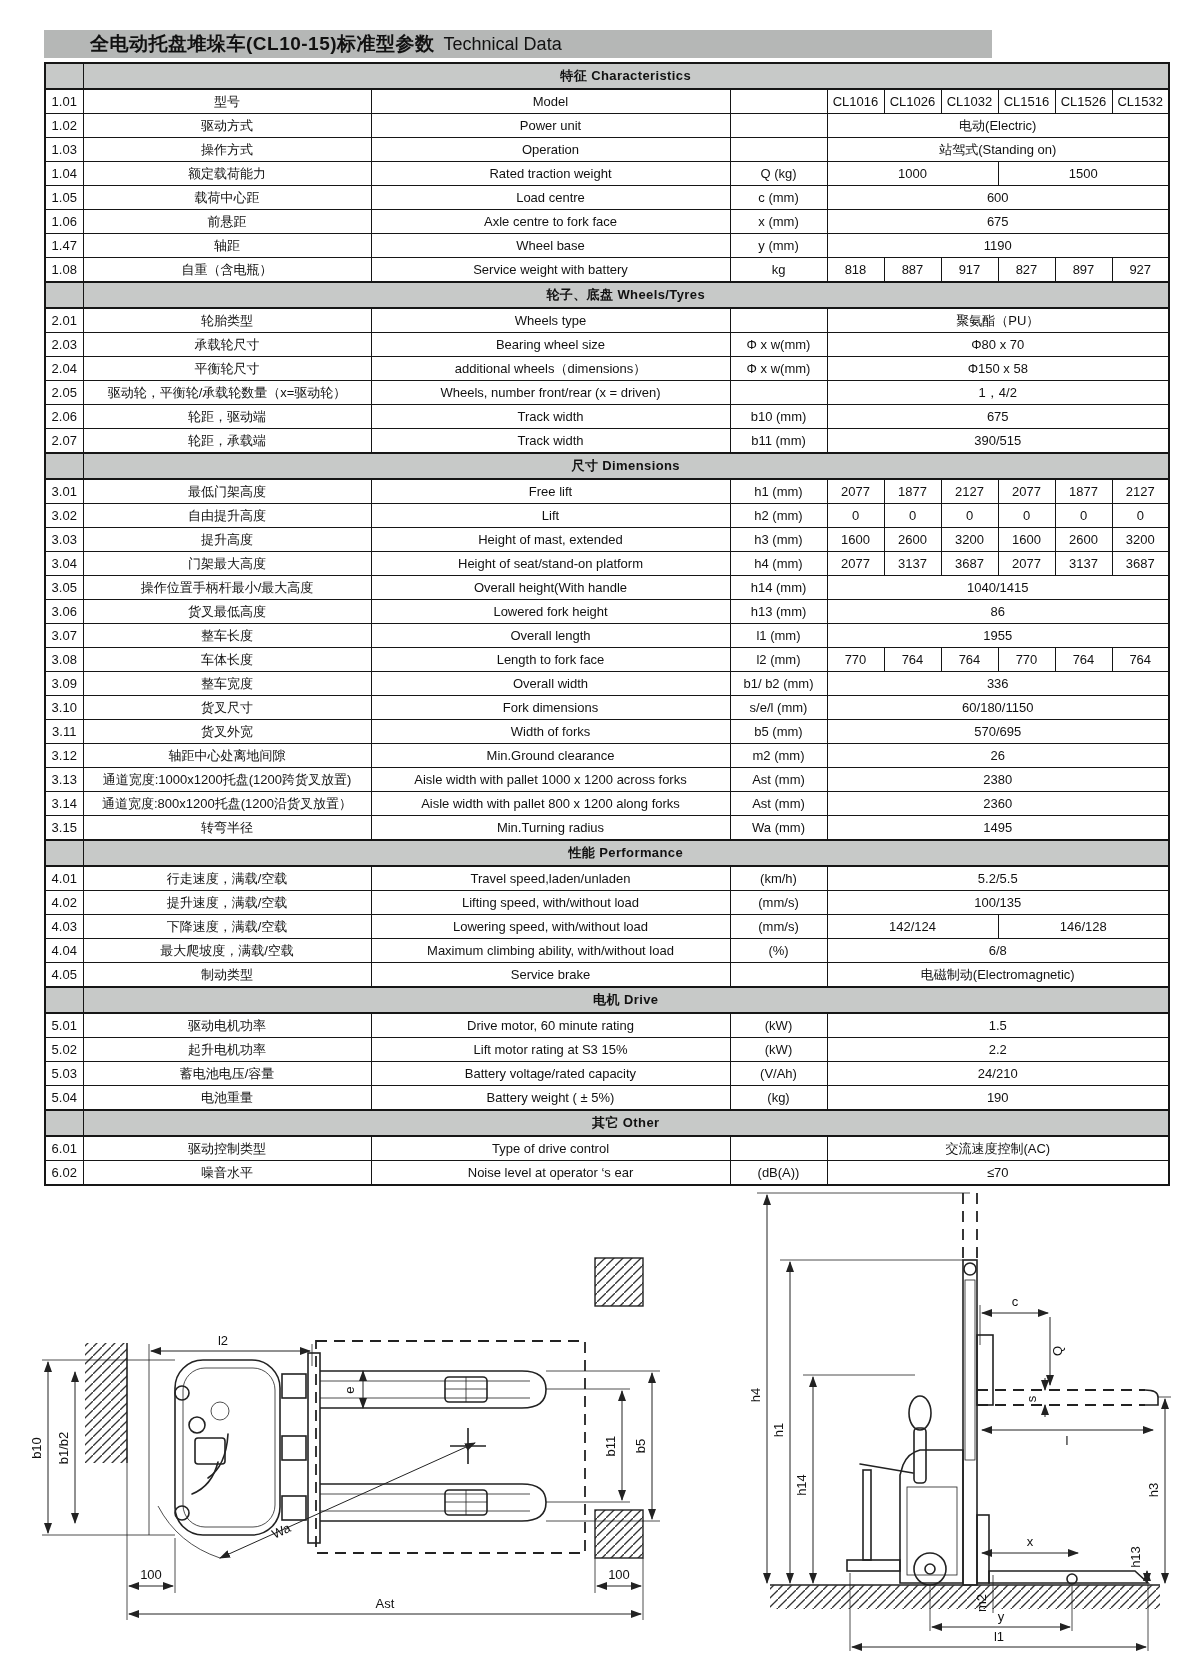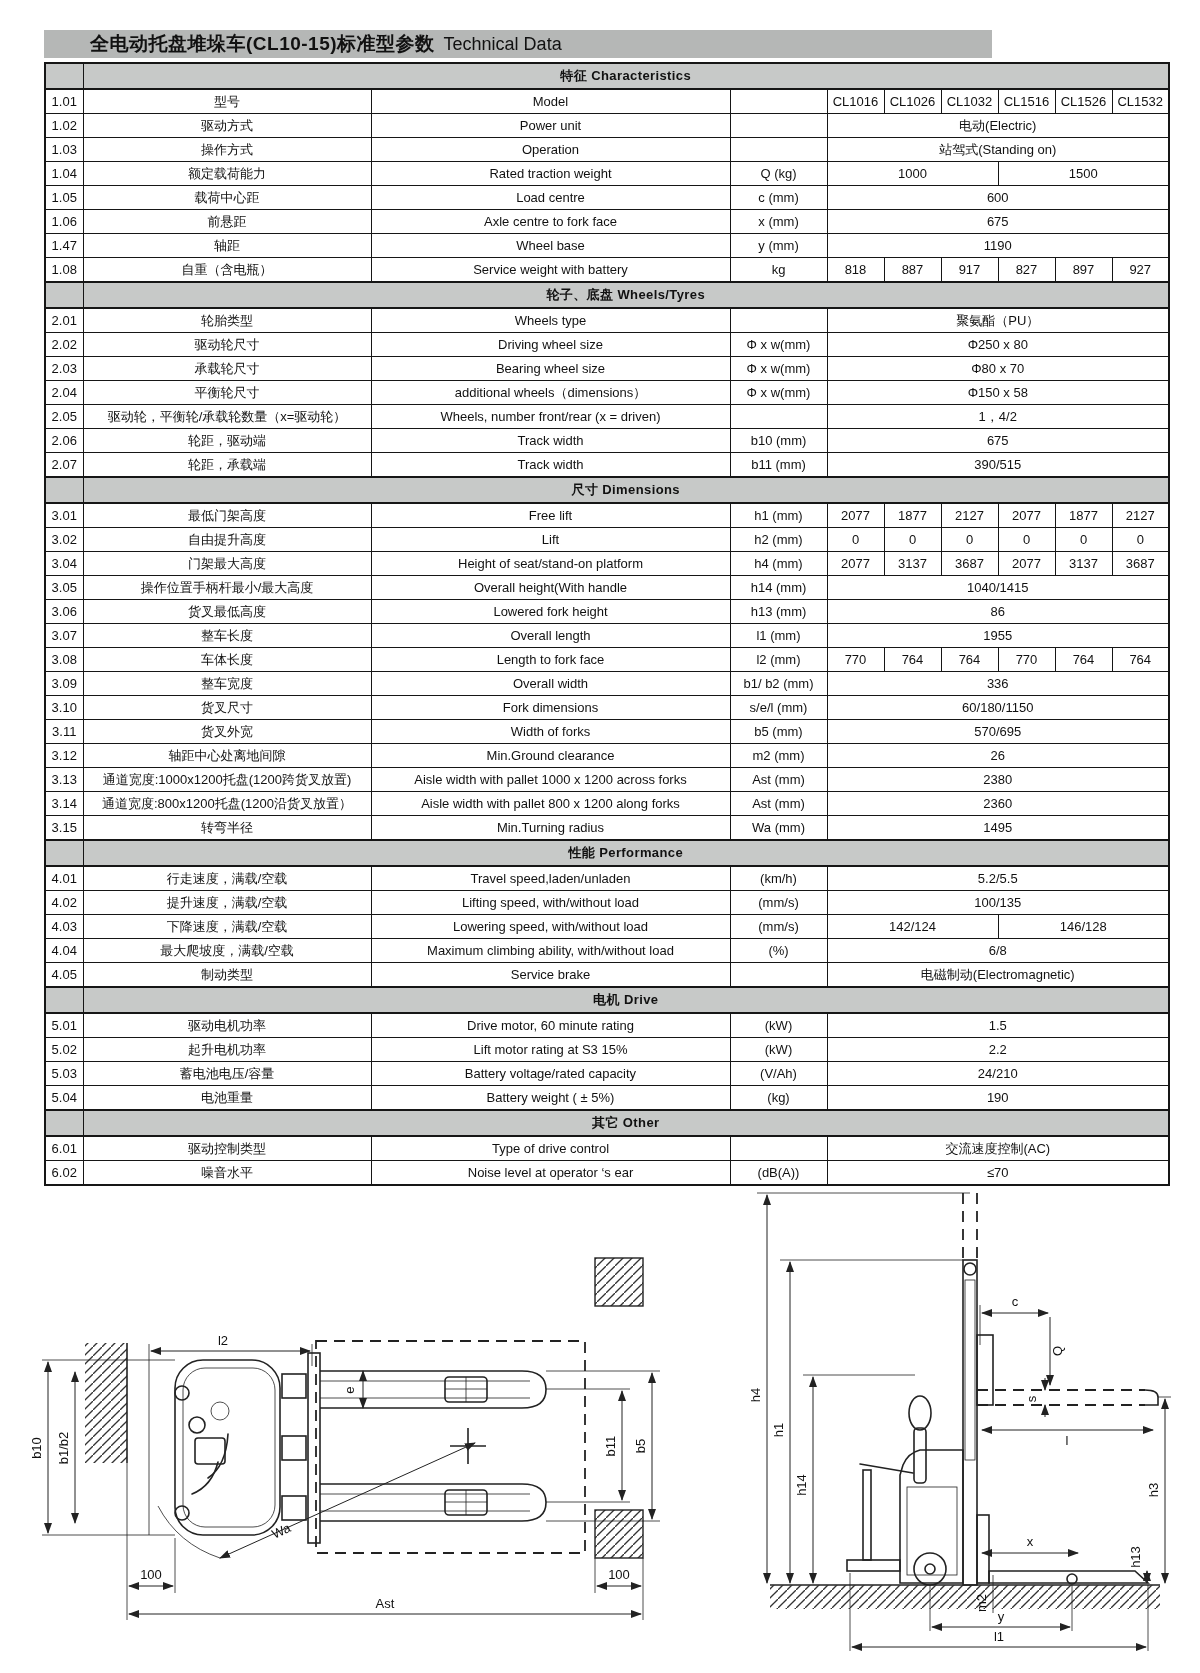--- a/index.html
+++ b/index.html
@@ -130,27 +130,20 @@
           <td class="sec-title" colspan="9">轮子、底盘 Wheels/Tyres</td>
         </tr>
         <tr>
           <td class="c-no">2.01</td>
           <td class="c-zh">轮胎类型</td>
           <td class="c-en">Wheels type</td>
           <td class="c-unit"></td>
           <td class="c-val" colspan="6">聚氨酯（PU）</td>
         </tr>
         <tr>
-          <td class="c-no">2.02</td>
-          <td class="c-zh">驱动轮尺寸</td>
-          <td class="c-en">Driving wheel size</td>
-          <td class="c-unit">Φ x w(mm)</td>
-          <td class="c-val" colspan="6">Φ250 x 80</td>
-        </tr>
-        <tr>
           <td class="c-no">2.03</td>
           <td class="c-zh">承载轮尺寸</td>
           <td class="c-en">Bearing wheel size</td>
           <td class="c-unit">Φ x w(mm)</td>
           <td class="c-val" colspan="6">Φ80 x 70</td>
         </tr>
         <tr>
           <td class="c-no">2.04</td>
           <td class="c-zh">平衡轮尺寸</td>
           <td class="c-en">additional wheels（dimensions）</td>
@@ -198,20 +191,32 @@
           <td class="c-no">3.02</td>
           <td class="c-zh">自由提升高度</td>
           <td class="c-en">Lift</td>
           <td class="c-unit">h2 (mm)</td>
           <td class="c-val">0</td>
           <td class="c-val">0</td>
           <td class="c-val">0</td>
           <td class="c-val">0</td>
           <td class="c-val">0</td>
           <td class="c-val">0</td>
+        </tr>
+        <tr>
+          <td class="c-no">3.03</td>
+          <td class="c-zh">提升高度</td>
+          <td class="c-en">Height of mast, extended</td>
+          <td class="c-unit">h3 (mm)</td>
+          <td class="c-val">1600</td>
+          <td class="c-val">2600</td>
+          <td class="c-val">3200</td>
+          <td class="c-val">1600</td>
+          <td class="c-val">2600</td>
+          <td class="c-val">3200</td>
         </tr>
         <tr>
           <td class="c-no">3.04</td>
           <td class="c-zh">门架最大高度</td>
           <td class="c-en">Height of seat/stand-on platform</td>
           <td class="c-unit">h4 (mm)</td>
           <td class="c-val">2077</td>
           <td class="c-val">3137</td>
           <td class="c-val">3687</td>
           <td class="c-val">2077</td>

